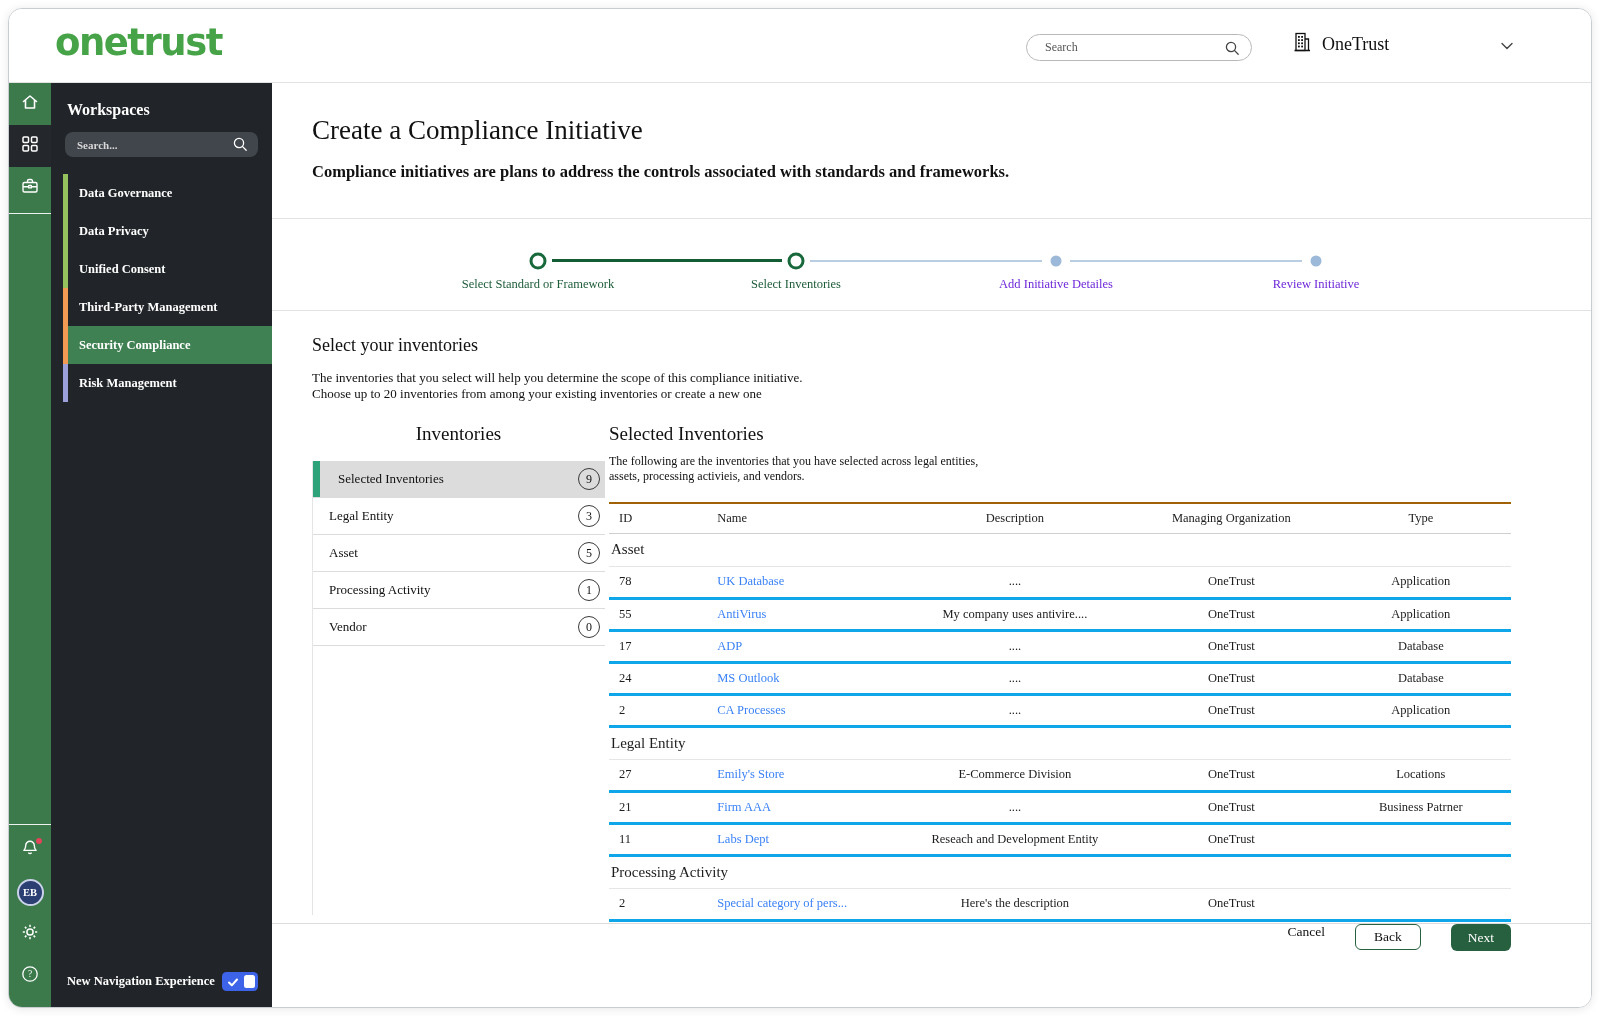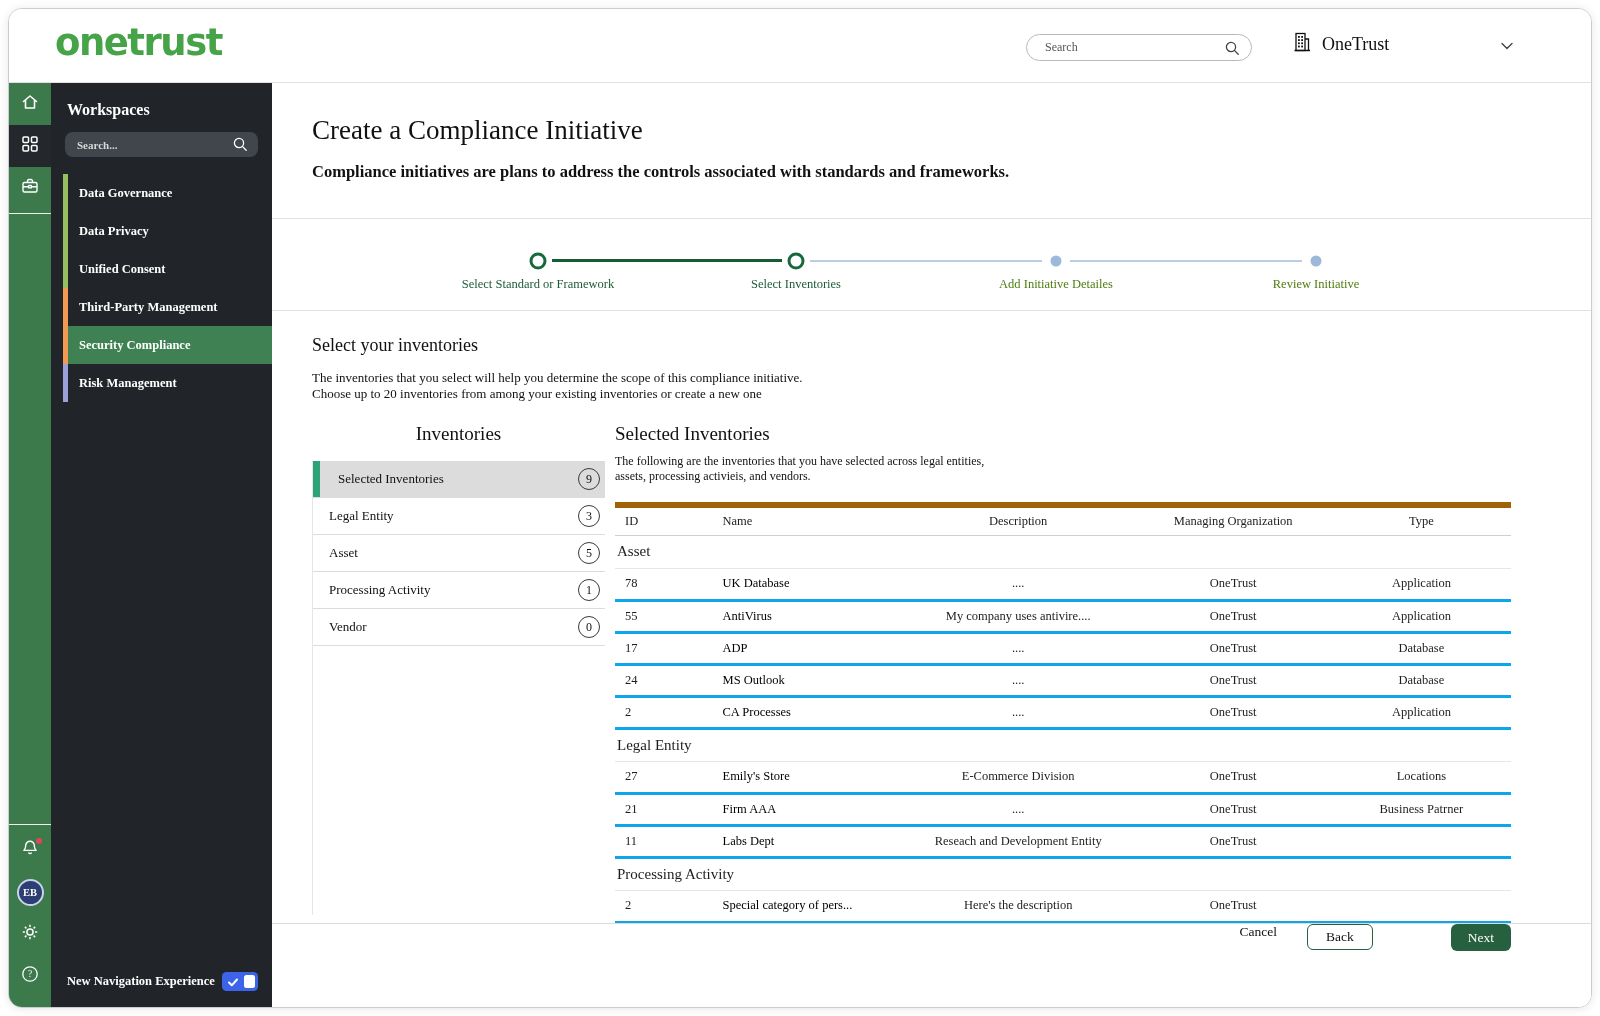--- a/index.html
+++ b/index.html
@@ -70,59 +70,59 @@
   .page-sub { font-size:16.5px; margin-top:16px;font-weight:bold; }
 
   .stepper { position:relative; height:92px; border-bottom:1px solid #e2e2e2; flex:none; }
   .seg { position:absolute; top:41px; height:2px; background:#B9CEE2; }
   .seg.done { top:40px; height:3px; background:#145C33; }
   .step-circle { position:absolute; transform:translate(-50%,-50%); top:42px; }
   .step-circle.ring { width:17px; height:17px; border:3.5px solid #17693B; background:#fff; border-radius:50%; }
   .step-circle.dot { width:11px; height:11px; background:#9DB9D9; border-radius:50%; }
   .step-label { position:absolute; top:58px; width:260px; transform:translateX(-50%); text-align:center; font-size:12.5px; }
   .step-label.active { color:#1C5B38; }
-  .step-label.upcoming { color:#4d7c0f; }
+  .step-label.upcoming { color:#6d28d9; }
 
   .content { flex:1; position:relative; overflow:hidden; }
   .section-head { margin:24px 40px 16px; }
   .section-title { font-size:18px; font-weight:400; margin-bottom:14px; }
   .section-line { font-size:13px; line-height:15.5px; }
 
-  .panels { display:flex; margin:22px 80px 0 40px; gap:10px; height:calc(100% - 120px);justify-content:center; }
+  .panels { display:flex; margin:22px 80px 0 40px; gap:4px; height:calc(100% - 120px);justify-content:center; }
   .inv-list { width:293px; flex:none; display:flex; flex-direction:column; }
   .inv-title { text-align:center; font-size:19px; margin-bottom:16px; }
   .inv-body { flex:1; border-left:1px solid #e5e5e5; }
   .inv-item { position:relative; display:flex; align-items:center; height:37px;
               border-bottom:1px solid #dcdcdc; padding-left:16px; cursor:pointer; }
   .inv-item.selected { background:#DCDCDC; padding-left:25px; }
   .inv-item.selected::before { content:''; position:absolute; left:0; top:0; bottom:0; width:7px; background:#2EA279; }
   .inv-label { font-size:13px; flex:1; }
   .count-badge { width:22px; height:22px; border:1px solid #3a3a3a; border-radius:50%; flex:none;
                  display:flex; align-items:center; justify-content:center; font-size:12px; margin-right:5px; }
 
   .sel-panel { flex:1; }
   .sel-title { font-size:19px; font-weight:400; margin-bottom:9px; }
   .sel-desc { font-size:12px; line-height:15px; }
   table.sel-table { width:100%; border-collapse:collapse; margin-top:18px; }
   .sel-table th { font-weight:400; font-size:12.5px; color:#222; height:30px;
-                  border-top:6px solid #a16207; border-bottom:1px solid #cfcfcf; }
+                  border-top:2px solid #a16207; border-bottom:1px solid #cfcfcf; }
   .sel-table td { font-size:12.5px; color:#1d1d1d; }
   .sel-table tr.group td { height:33px; font-size:15px; border-bottom:1px solid #e6e6e6; text-align:left; padding-left:2px; }
   .sel-table tr.data td { height:32px; border-bottom:3px solid #0ea5e9; }
   .al { text-align:left; } .ac { text-align:center; }
   .pad { padding-left:10px; }
-  a.inv-link { color:#000000; text-decoration:none; cursor:pointer; }
+  a.inv-link { color:#3b82f6; text-decoration:none; cursor:pointer; }
 
   .actions { height:84px; border-top:1px solid #dcdcdc; display:flex; align-items:flex-start;
              justify-content:flex-end; padding-right:80px; gap:30px; background:#fff; flex:none; }
   .btn-cancel { font-size:13.5px; background:none; border:none; font-family:inherit; cursor:pointer; color:#111; }
   .btn-back { font-size:13.5px; padding:4px 18px; border:1.5px solid #27603F; border-radius:6px;
               background:#fff; font-family:inherit; cursor:pointer; color:#111; }
   .btn-next { font-size:13.5px; padding:5.5px 17px; border:none; border-radius:6px; background:#27603F;
-              color:#fff; font-family:inherit; cursor:pointer;margin-left:48px; }
+              color:#fff; font-family:inherit; cursor:pointer; }
 </style>
 </head>
 <body>
 
 <div class="window">
 
   <header class="topbar">
     <div class="logo">onetrust</div>
     <div class="search-box">
       <input type="text" placeholder="Search" style="">

